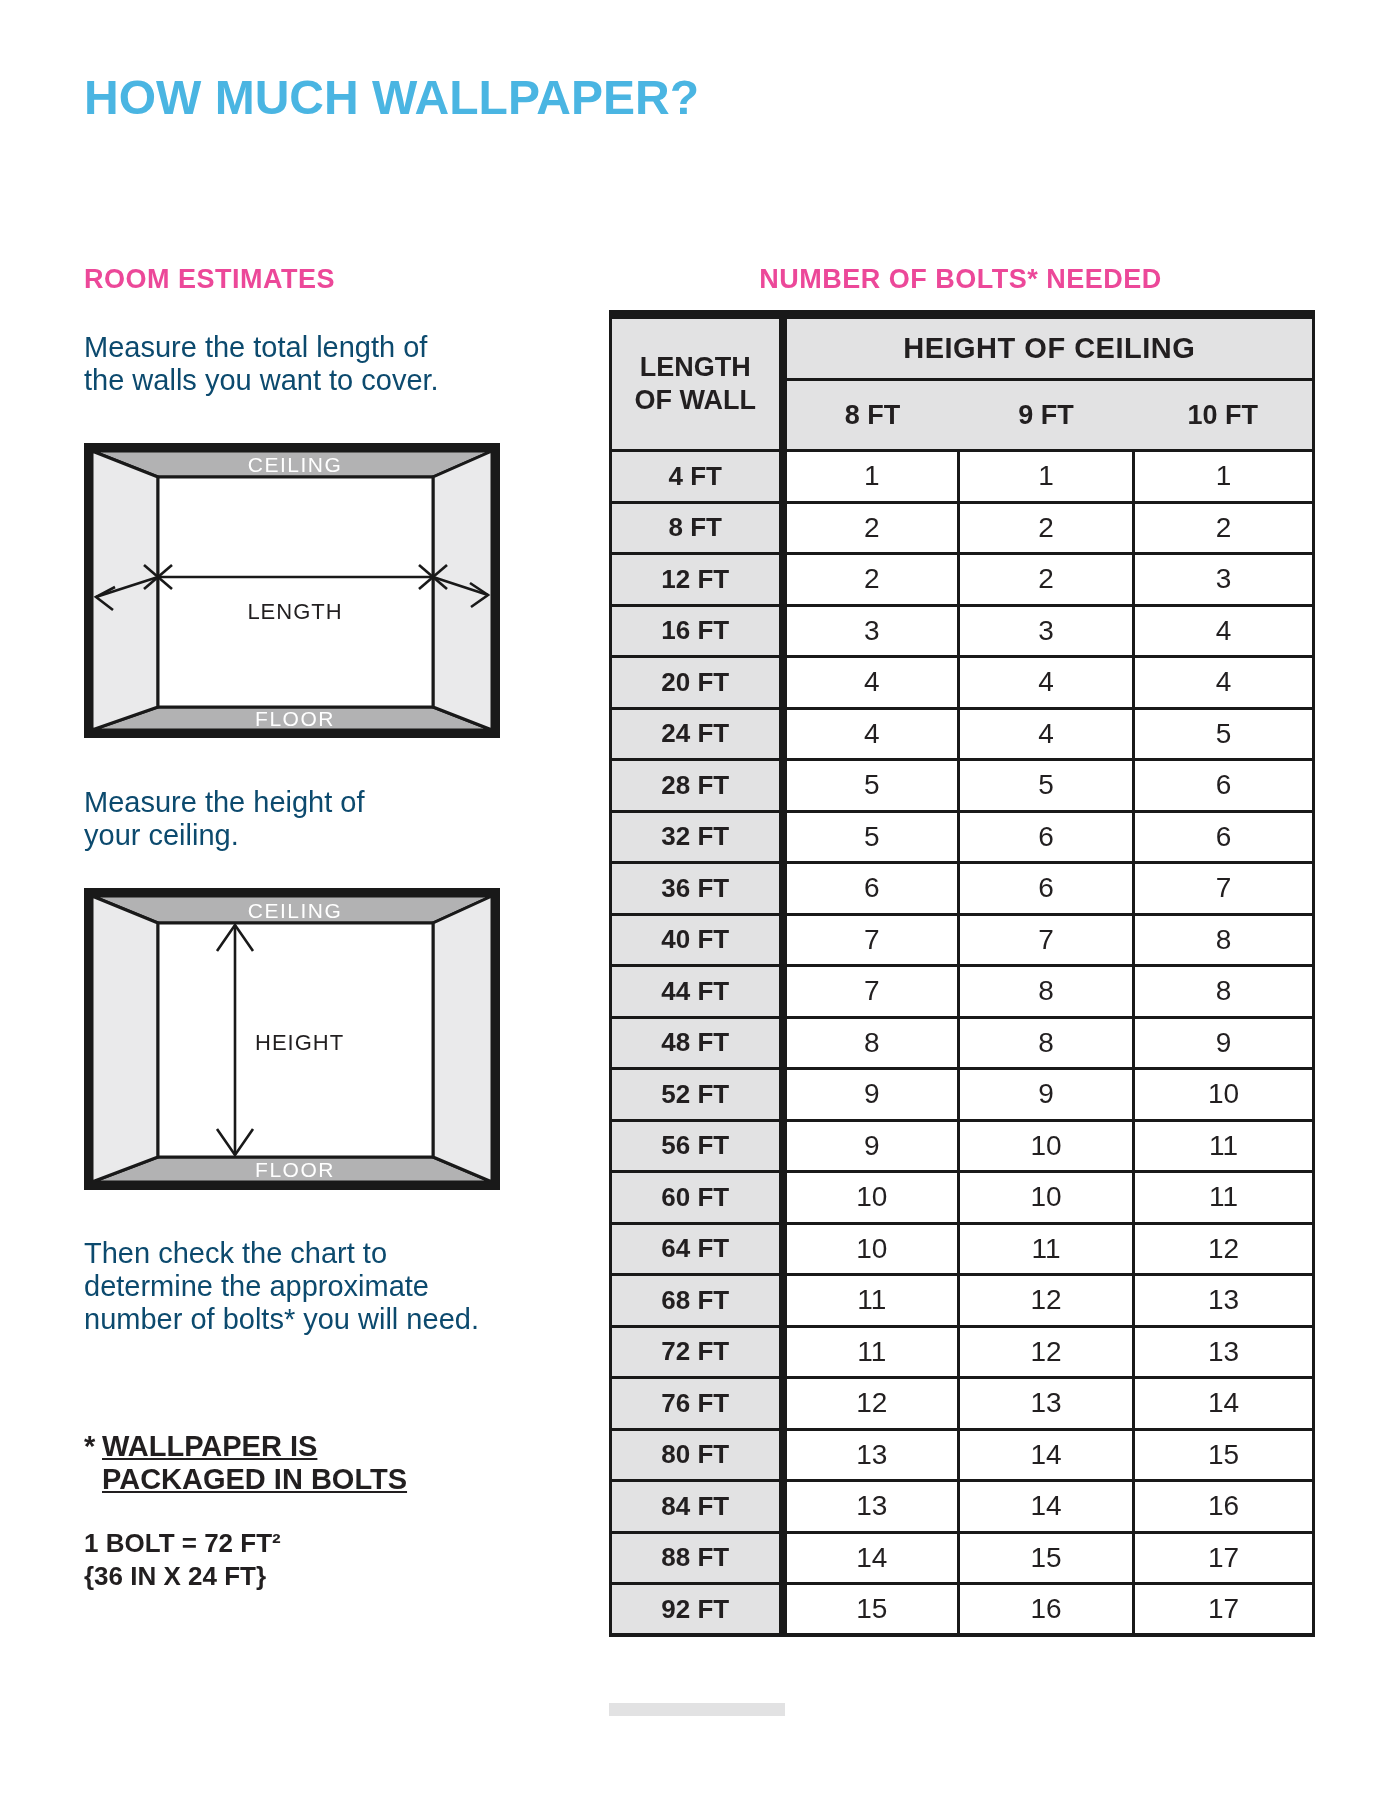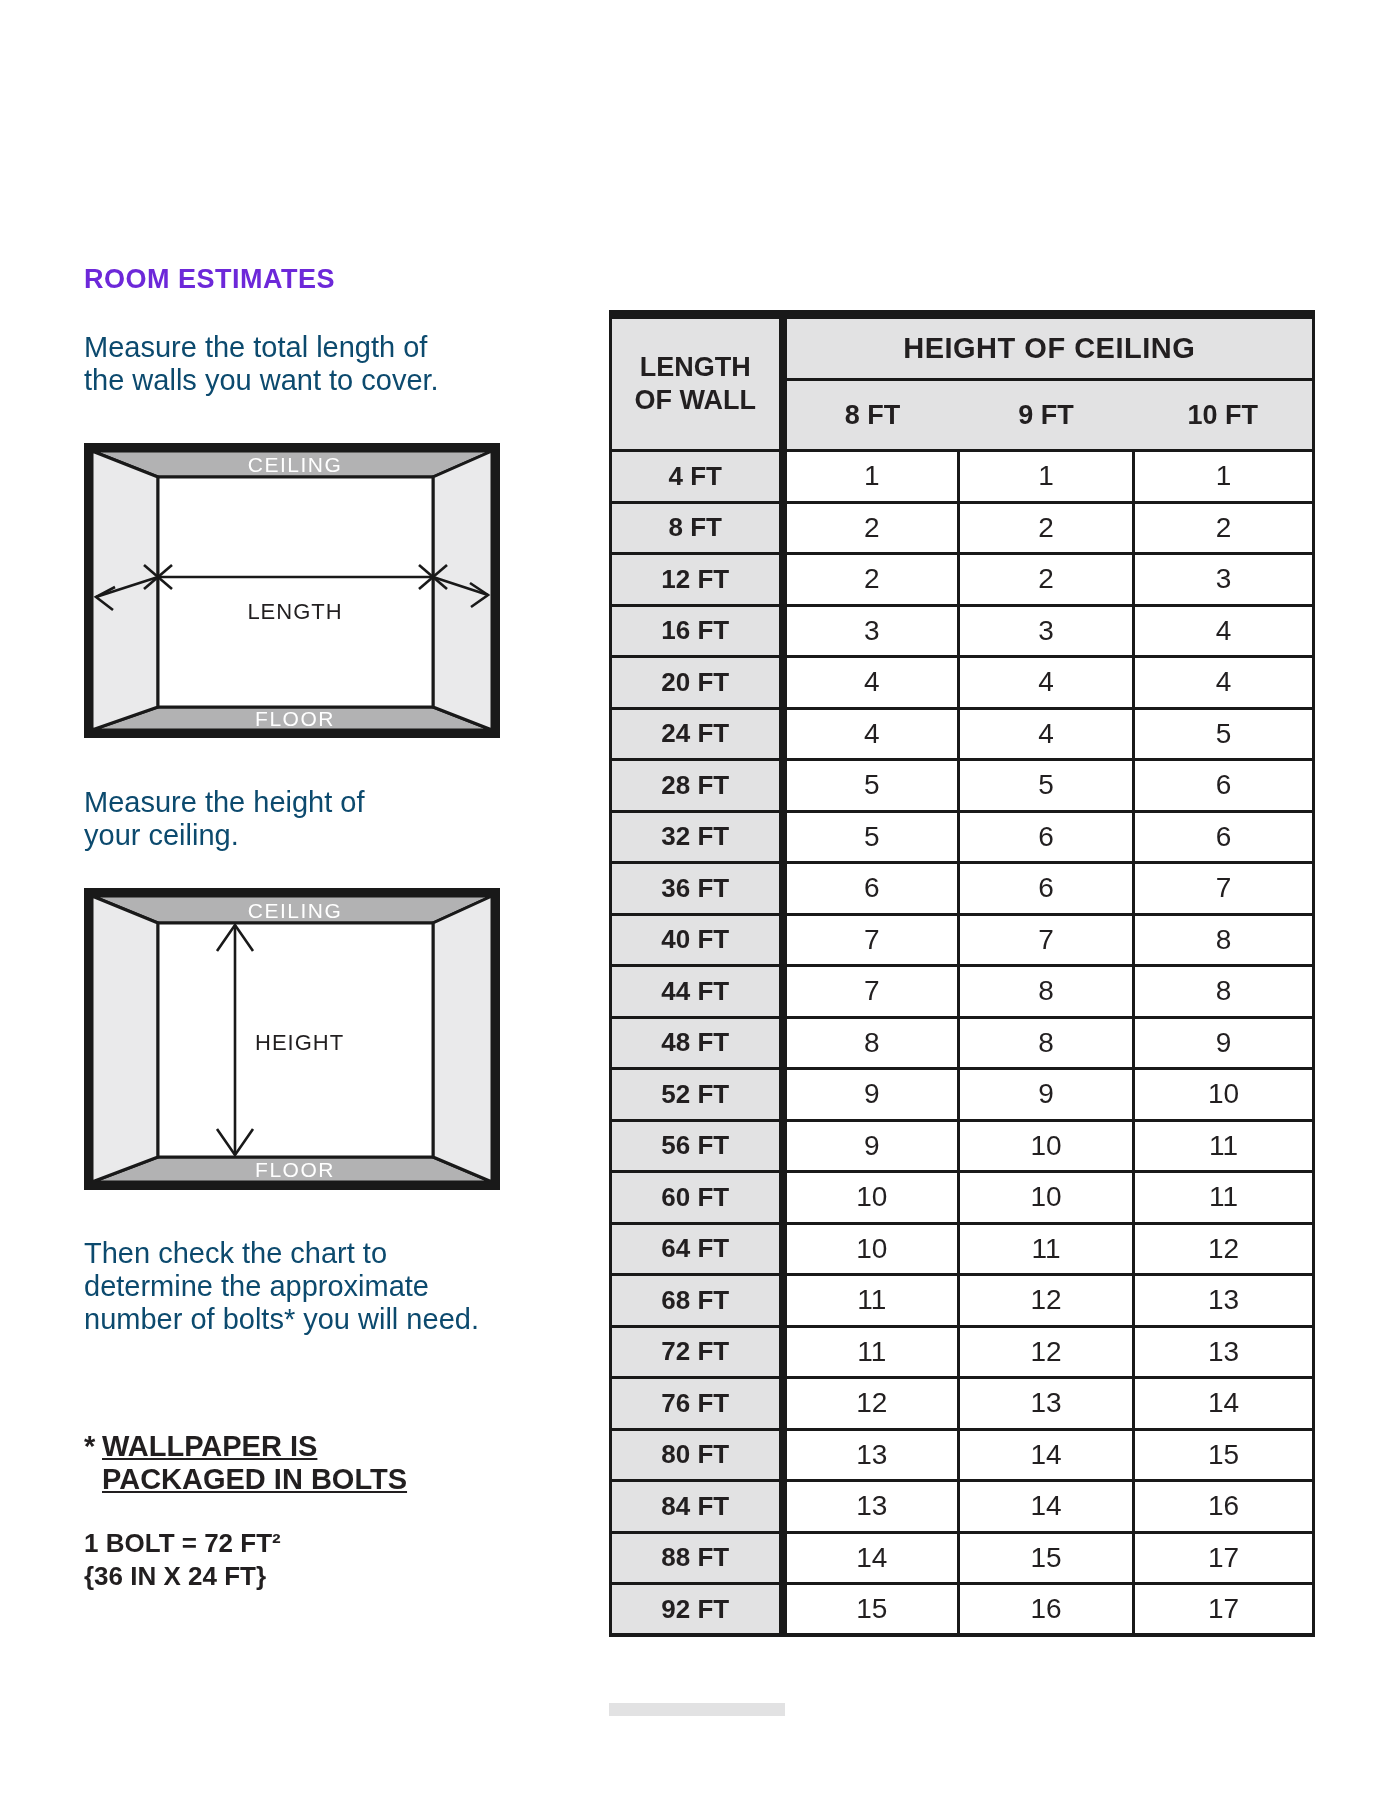--- a/index.html
+++ b/index.html
@@ -6,21 +6,21 @@
   .page {
     position:relative; width:1391px; height:1800px; background:#ffffff;
     font-family:"Liberation Sans","DejaVu Sans",sans-serif; color:#221f20; overflow:hidden;
   }
   .abs { position:absolute; }
   .page-title {
     left:84px; top:72px; font-size:48px; font-weight:bold; line-height:52px;
     color:#4ab5e2; letter-spacing:0px; margin:0;
   }
   .section-heading {
-    font-size:27px; font-weight:bold; color:#6d28d9; letter-spacing:0.5px; line-height:30px;
+    font-size:27px; font-weight:bold; color:#ec4899; letter-spacing:0.5px; line-height:30px;
   }
   .room-heading { left:84px; top:264px; }
   .table-heading { left:609px; top:264px; width:703px; text-align:center; }
   .para {
     left:84px; font-size:29px; line-height:33px; color:#0c4a6e; white-space:pre-line;
   }
   .para1 { top:331px; }
   .para2 { top:786px; }
   .para3 { top:1237px; }
   .note-star { left:84px; top:1430px; font-size:29px; line-height:33px; font-weight:bold; }
@@ -59,20 +59,21 @@
   }
   #bolt-table .val { background:#ffffff; border:3px solid #191919; font-size:28px; font-weight:normal; }
   #bolt-table tbody tr.lastrow td { border-bottom:4px solid #191919; }
   .table-foot { left:609px; top:1703px; width:176px; height:13px; background:#e2e2e3; }
 </style>
 </head>
 <body>
 
 <div class="page">
 
+  <h1 class="abs page-title">HOW MUCH WALLPAPER?</h1>
 
   <div class="abs section-heading room-heading">ROOM ESTIMATES</div>
 
   <div class="abs para para1">Measure the total length of
 the walls you want to cover.</div>
 
   <svg class="abs diagram1" width="416" height="295" viewBox="0 0 416 295">
     <g stroke="#191919" stroke-width="3">
       <polygon points="8,8 408,8 349,34 74,34" fill="#b2b2b3"></polygon>
       <polygon points="8,287 408,287 349,264 74,264" fill="#b2b2b3"></polygon>
@@ -122,20 +123,21 @@
   <div class="abs para para3">Then check the chart to
 determine the approximate
 number of bolts* you will need.</div>
 
   <div class="abs note-star">*</div>
   <div class="abs note-text">WALLPAPER IS
 PACKAGED IN BOLTS</div>
   <div class="abs bolt-spec">1 BOLT = 72 FT²
 {36 IN X 24 FT}</div>
 
+  <div class="abs section-heading table-heading">NUMBER OF BOLTS* NEEDED</div>
 
   <table id="bolt-table">
     <colgroup>
       <col style="width:172px">
         <col style="width:176px">
         <col style="width:175px">
         <col style="width:180px">
     </colgroup>
     <thead>
       <tr>

